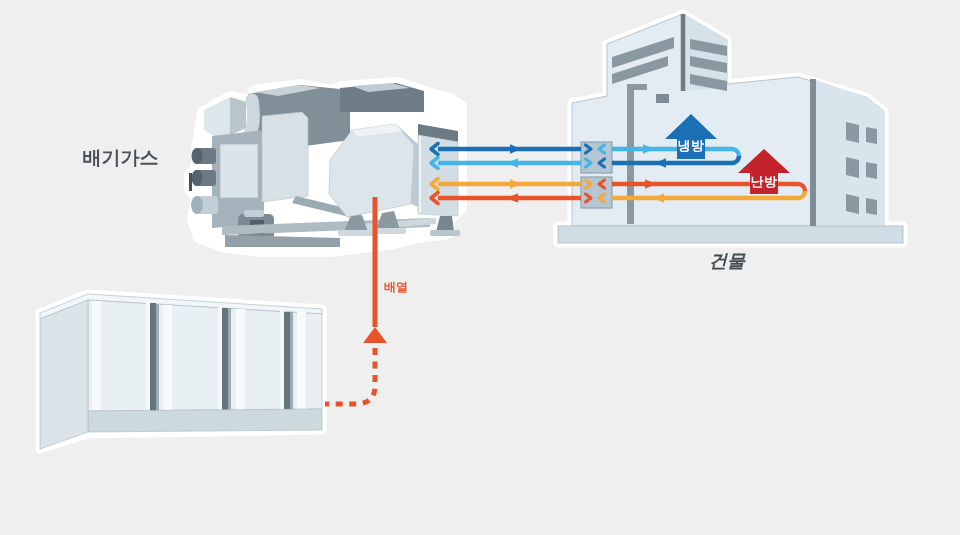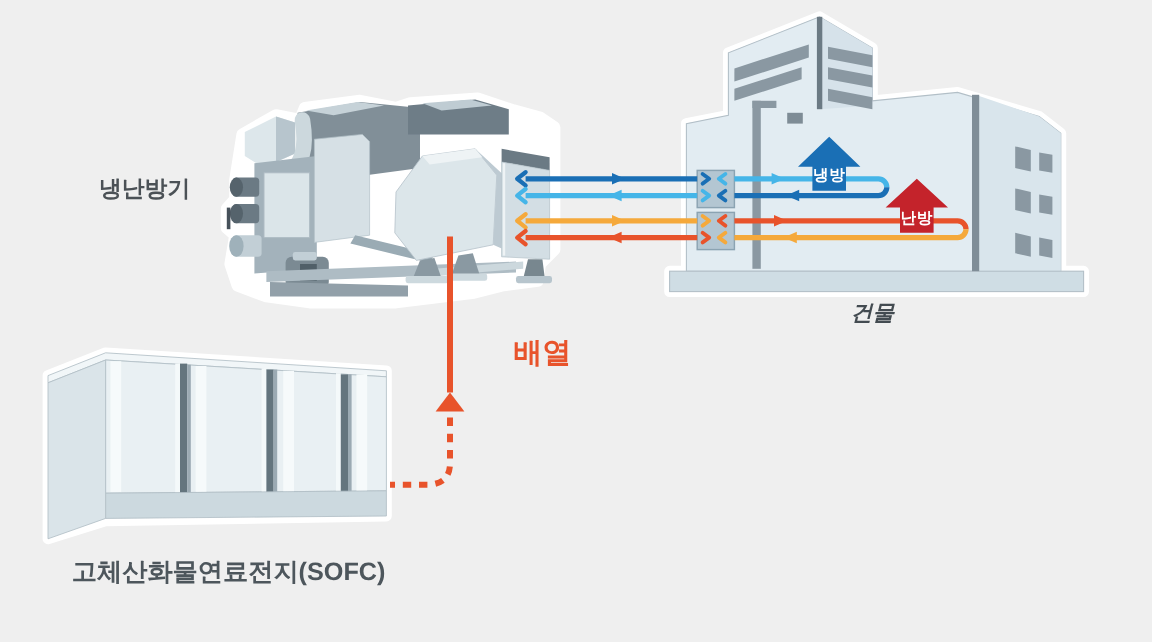--- a/index.html
+++ b/index.html
@@ -3,21 +3,21 @@
 <meta charset="utf-8">
 <style>
   html,body{margin:0;padding:0;}
   body{font-family:"Liberation Sans",sans-serif;}
   .canvas{position:relative;width:960px;height:535px;background:#efefef;overflow:hidden;}
   .canvas svg{position:absolute;left:0;top:0;}
   .lbl{position:absolute;font-weight:bold;color:#4b5156;text-align:center;line-height:1.22;}
   .lbl-machine{left:28px;top:146px;width:185px;font-size:19px;}
   .lbl-building{left:687px;top:251px;width:80px;font-size:18px;color:#434b51;font-style:italic;}
   .lbl-sofc{left:38px;top:464px;width:305px;font-size:21px;color:#4d565c;}
-  .lbl-waste{left:384px;top:280px;width:60px;font-size:24px;color:#e8532b;text-align:right;margin-left:32px;}
+  .lbl-waste{left:384px;top:280px;width:60px;font-size:12px;color:#e8532b;text-align:left;}
   .lbl-badge{font-size:13px;color:#ffffff;letter-spacing:0.5px;}
   .lbl-cool{left:666px;top:139px;width:50px;font-family:Liberation Mono, monospace;}
   .lbl-heat{left:740px;top:174px;width:48px;text-align:center;}
 </style>
 </head>
 <body>
 
 <div class="canvas">
 <svg width="960" height="535" viewBox="0 0 960 535">
 
@@ -179,20 +179,19 @@
   <polygon points="764,149 738,173 750,173 750,194 778,194 778,173 790,173" fill="#c4232b"></polygon>
 
   <g fill="none" stroke="#e8532b">
     <path d="M375,197 V327" stroke-width="5"></path>
     <polygon points="363,343 375,327 387,343" fill="#e8532b" stroke="none"></polygon>
     <path d="M375,348 V386 Q375,403 357,404 H325" stroke-width="5" stroke-dasharray="7 6.5"></path>
   </g>
 </svg>
 
   <div class="lbl lbl-machine">
-    <span style="display:block">냉난방기</span>
+    <span style="display:block">배기가스</span>
   </div>
   <div class="lbl lbl-building">건물</div>
-  <div class="lbl lbl-sofc">고체산화물연료전지(SOFC)</div>
   <div class="lbl lbl-waste">배열</div>
   <div class="lbl lbl-badge lbl-cool">냉방</div>
   <div class="lbl lbl-badge lbl-heat">난방</div>
 </div>
 
 </body></html>

